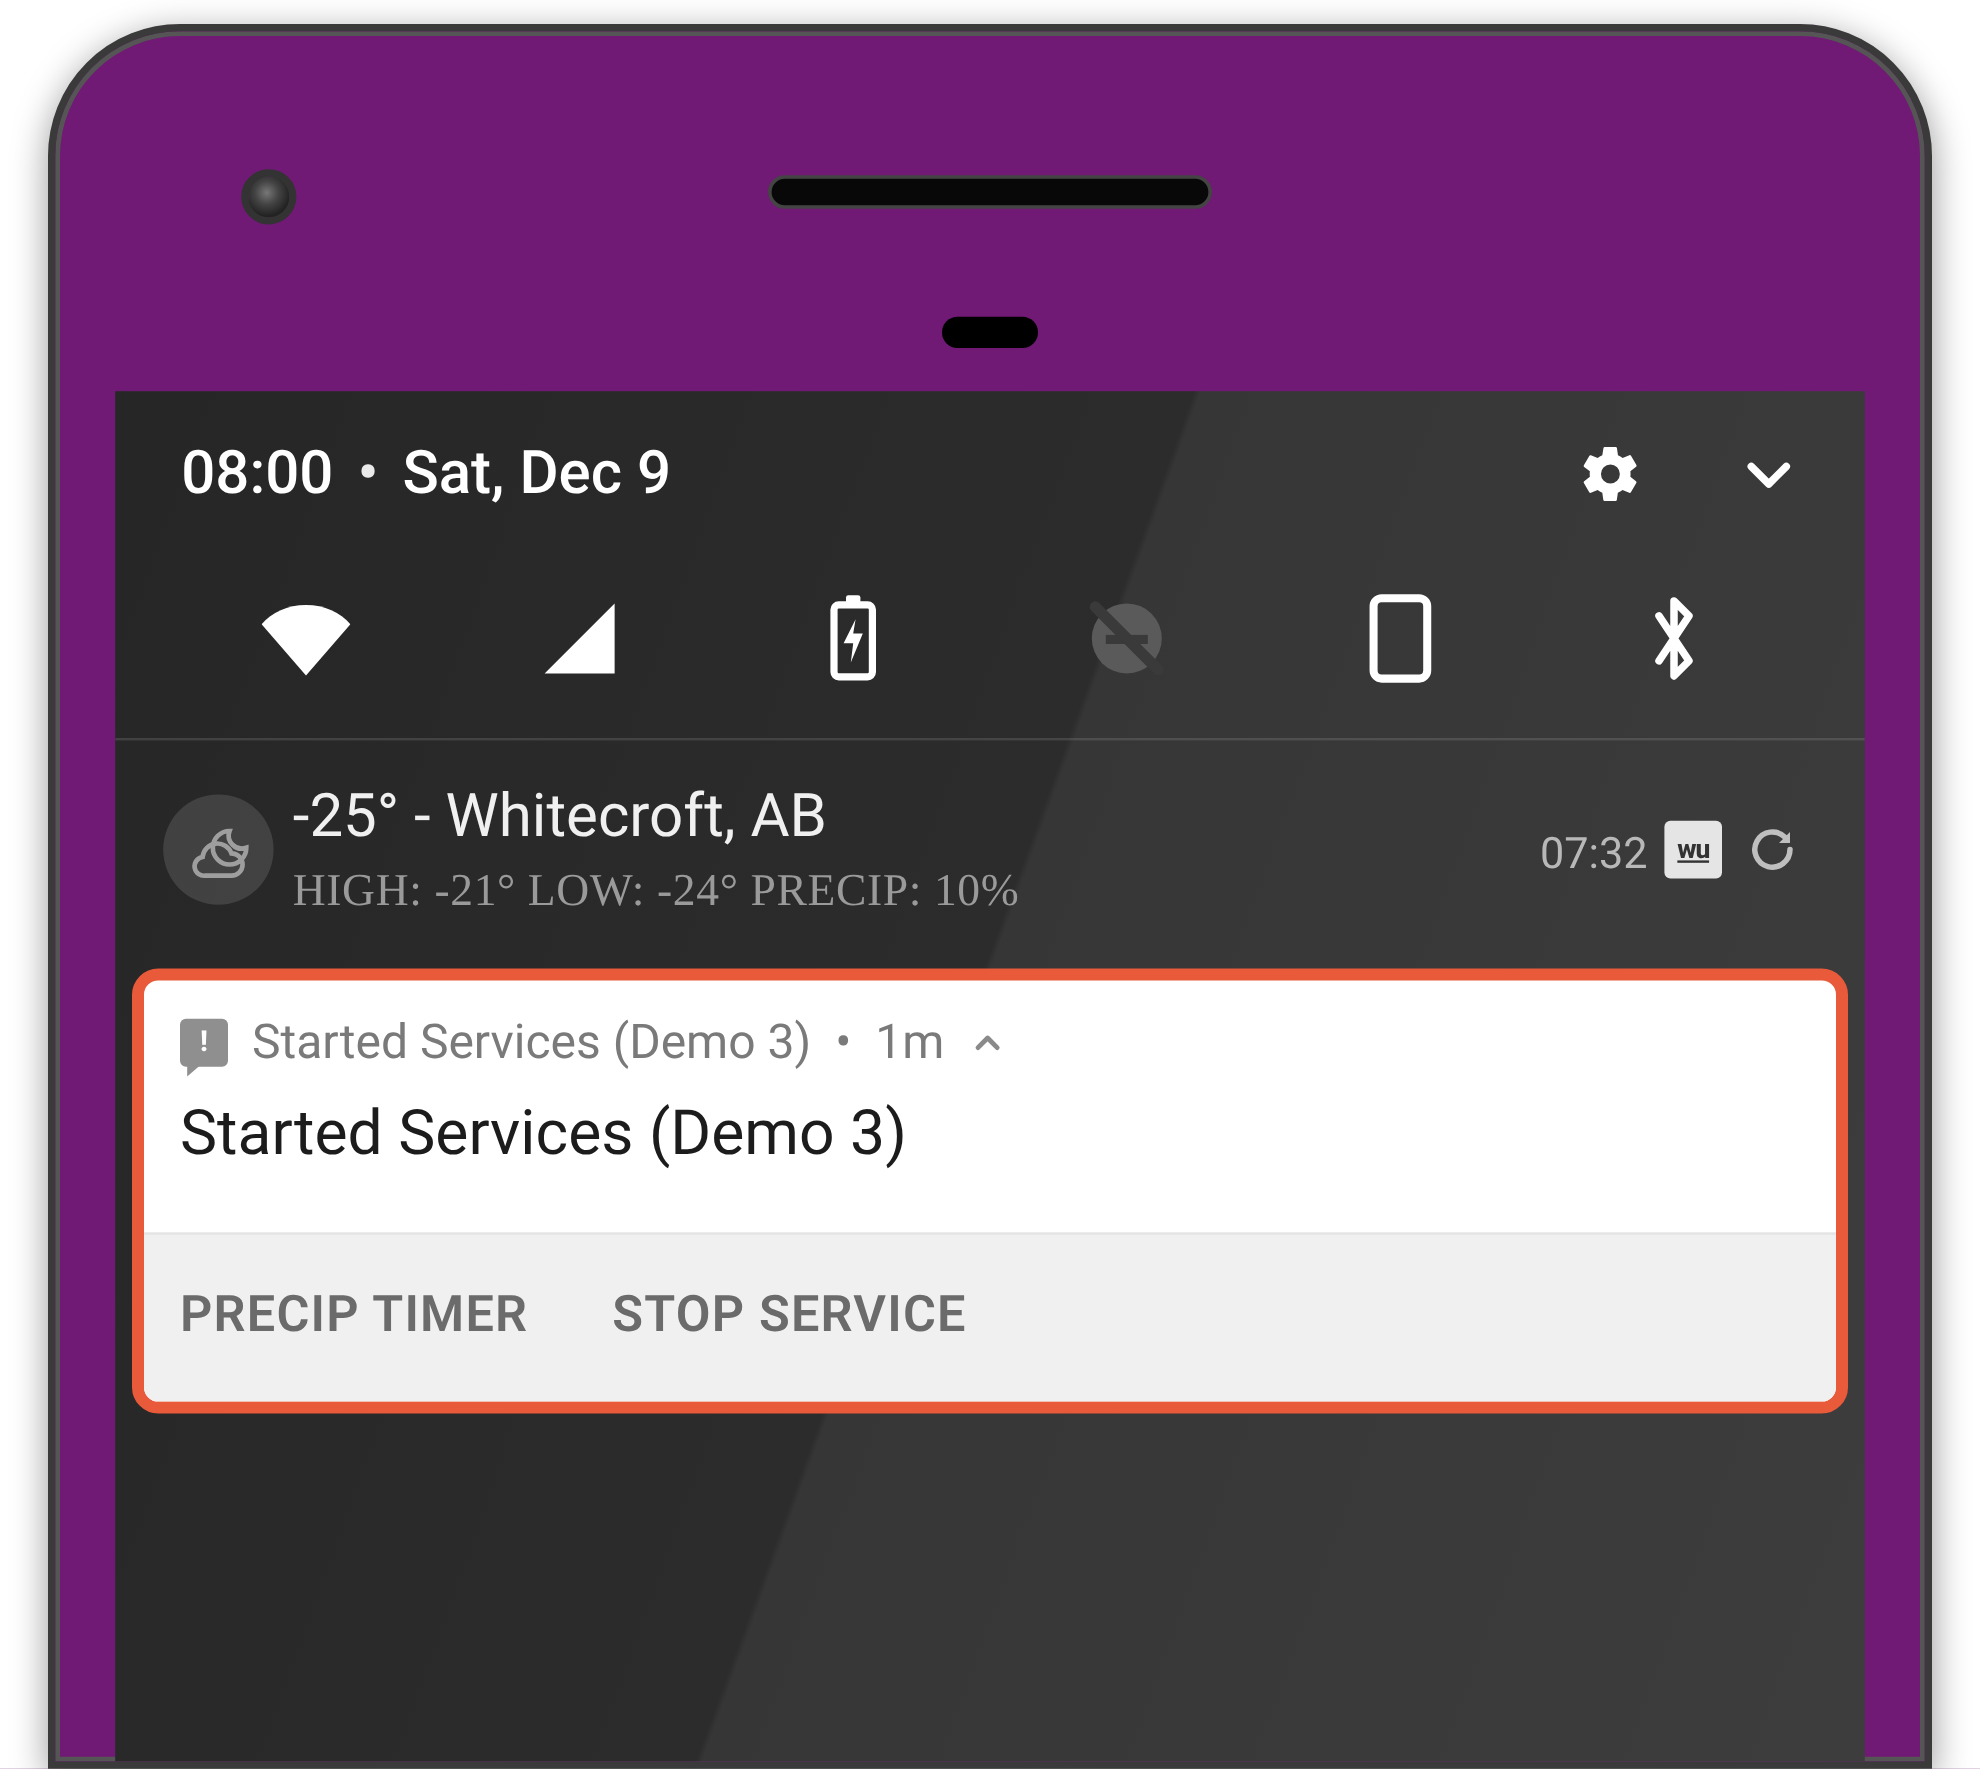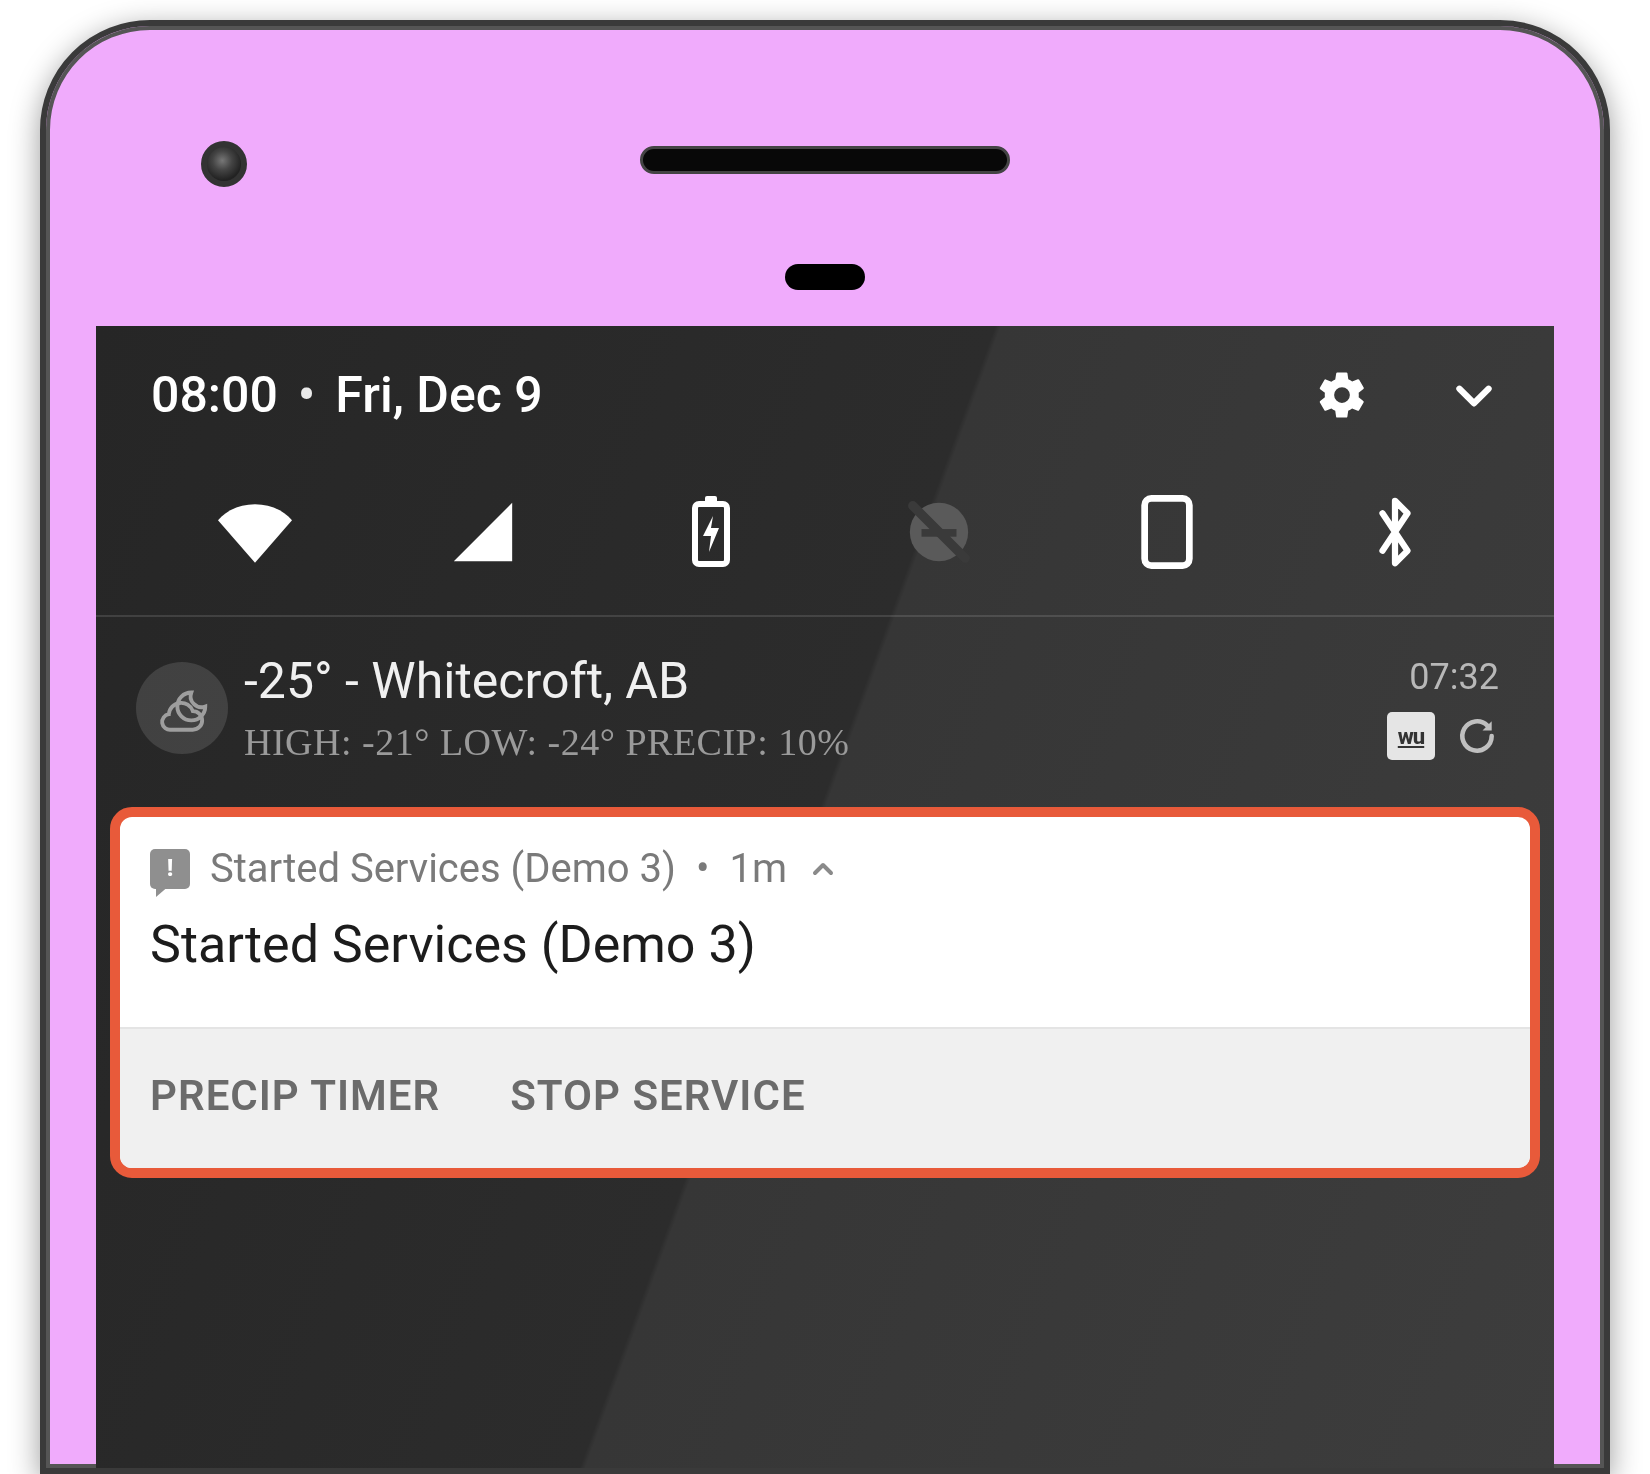--- a/index.html
+++ b/index.html
@@ -11,21 +11,21 @@
     overflow: hidden;
   }
 
   
   .phone-frame {
     position: absolute;
     left: 40px;
     top: 20px;
     width: 1570px;
     height: 1454px;
-    background: #f0abfc;
+    background: #701a75;
     border-radius: 110px 110px 0 0;
     border: 6px solid #3a3a3a;
     box-shadow: inset 0 0 0 4px #555, 0 8px 30px rgba(0,0,0,.4);
     overflow: hidden;
   }
 
   
   .camera {
     position: absolute;
     left: 155px;
@@ -151,21 +151,21 @@
     margin-bottom: 10px;
   }
   .weather .sub {
     font-size: 38px;
     color: #9a9a9a;
     letter-spacing: .5px;
     font-family: Liberation Serif, serif;
   }
   .weather .right {
     display: flex;
-    flex-direction: column;
+    flex-direction: row;
     align-items: flex-end;
     gap: 14px;
     color: #bfbfbf;
   }
   .weather .right .time { font-size: 36px; color: #b8b8b8; }
   .weather .right .row { display: flex; align-items: center; gap: 20px; text-align: right; }
   .wu-badge {
     width: 48px;
     height: 48px;
     background: #e5e5e5;
@@ -255,21 +255,21 @@
   <div class="proximity"></div>
   <div class="side-button b1"></div>
   <div class="side-button b2"></div>
 
   <div class="screen">
 
     <div class="qs-top">
       <div class="datetime">
         <span>08:00</span>
         <span class="dot">•</span>
-        <span>Fri, Dec 9</span>
+        <span>Sat, Dec 9</span>
       </div>
       <div class="right-icons">
         <span class="icon">
           <svg width="54" height="54" viewBox="0 0 24 24" fill="#fff">
               <path d="M19.4 13a7.8 7.8 0 0 0 .06-1 7.8 7.8 0 0 0-.06-1l2.11-1.65a.5.5 0 0 0 .12-.64l-2-3.46a.5.5 0 0 0-.61-.22l-2.49 1a7.3 7.3 0 0 0-1.73-1l-.38-2.65A.5.5 0 0 0 13.92 2h-4a.5.5 0 0 0-.5.42L9 5.07a7.3 7.3 0 0 0-1.73 1l-2.49-1a.5.5 0 0 0-.61.22l-2 3.46a.5.5 0 0 0 .12.64L4.4 11a7.8 7.8 0 0 0-.06 1 7.8 7.8 0 0 0 .06 1l-2.11 1.65a.5.5 0 0 0-.12.64l2 3.46a.5.5 0 0 0 .61.22l2.49-1a7.3 7.3 0 0 0 1.73 1l.38 2.65a.5.5 0 0 0 .5.42h4a.5.5 0 0 0 .5-.42l.38-2.65a7.3 7.3 0 0 0 1.73-1l2.49 1a.5.5 0 0 0 .61-.22l2-3.46a.5.5 0 0 0-.12-.64Zm-7.4 2.5A3.5 3.5 0 1 1 15.5 12 3.5 3.5 0 0 1 12 15.5Z"></path>
             </svg>
         </span>
         <span class="icon">
           <svg width="50" height="50" viewBox="0 0 24 24" fill="none" stroke="#fff" stroke-width="3" stroke-linecap="round" stroke-linejoin="round">
               <polyline points="5 9 12 16 19 9"></polyline>

